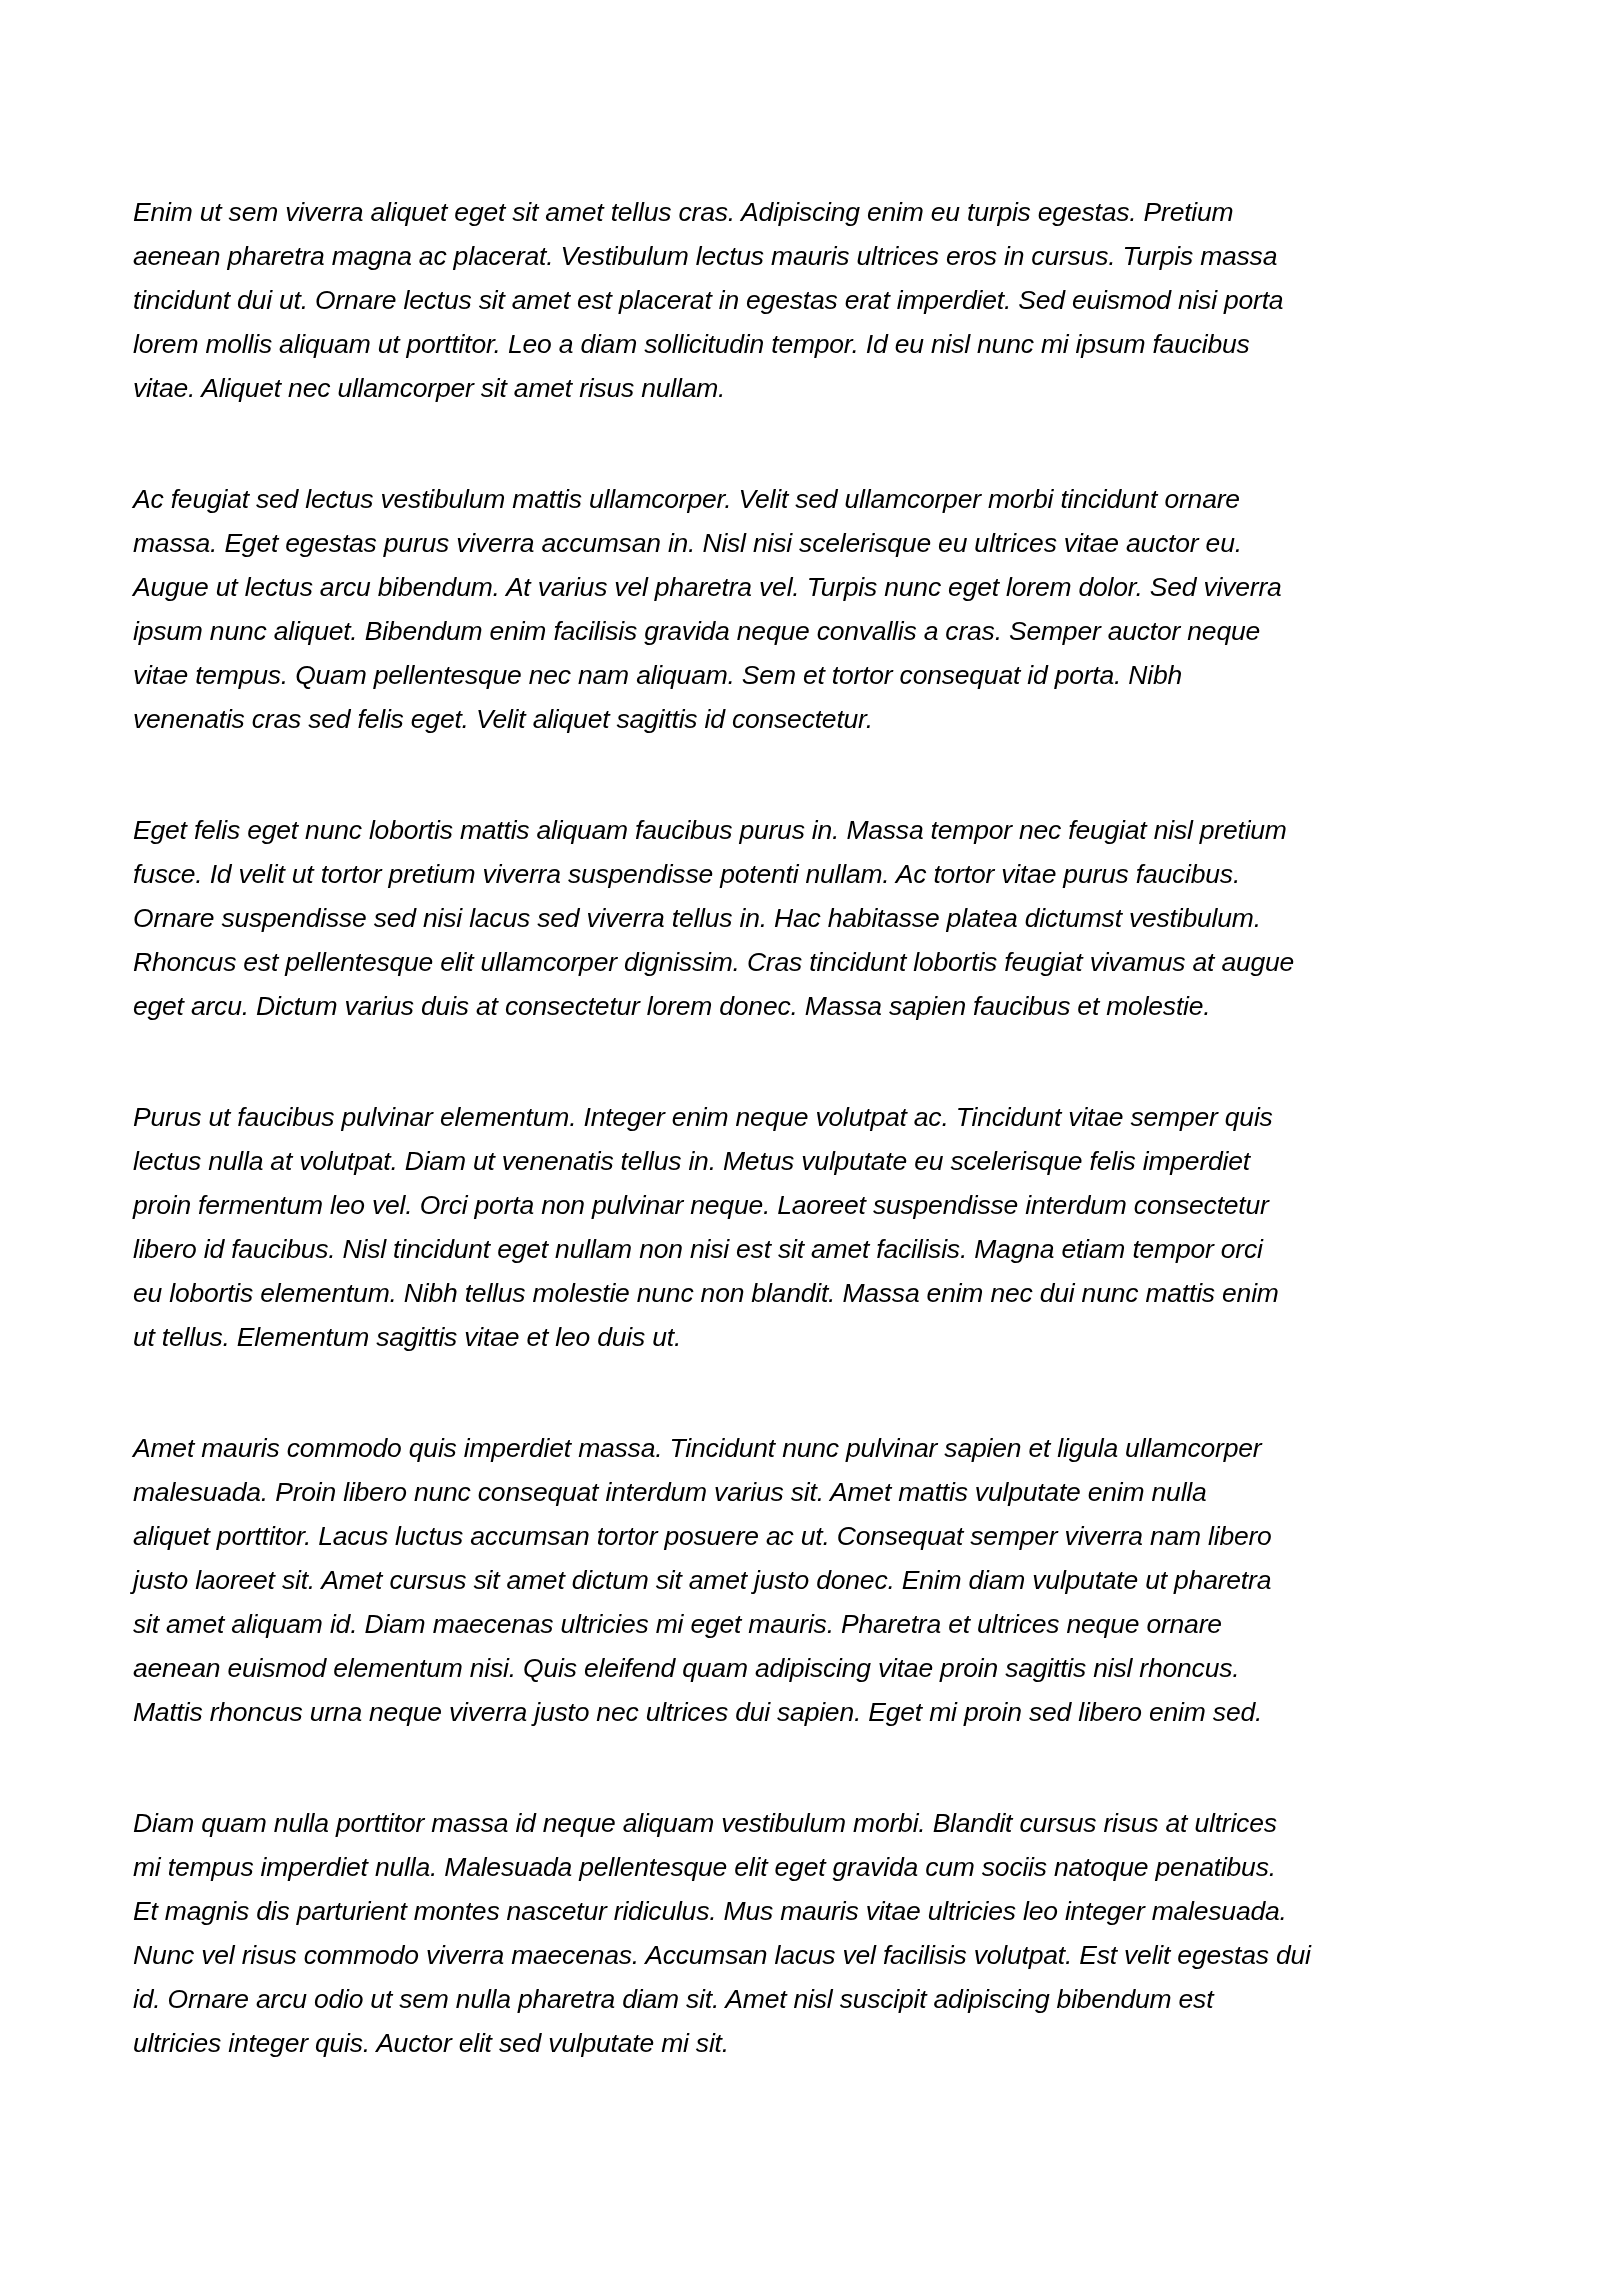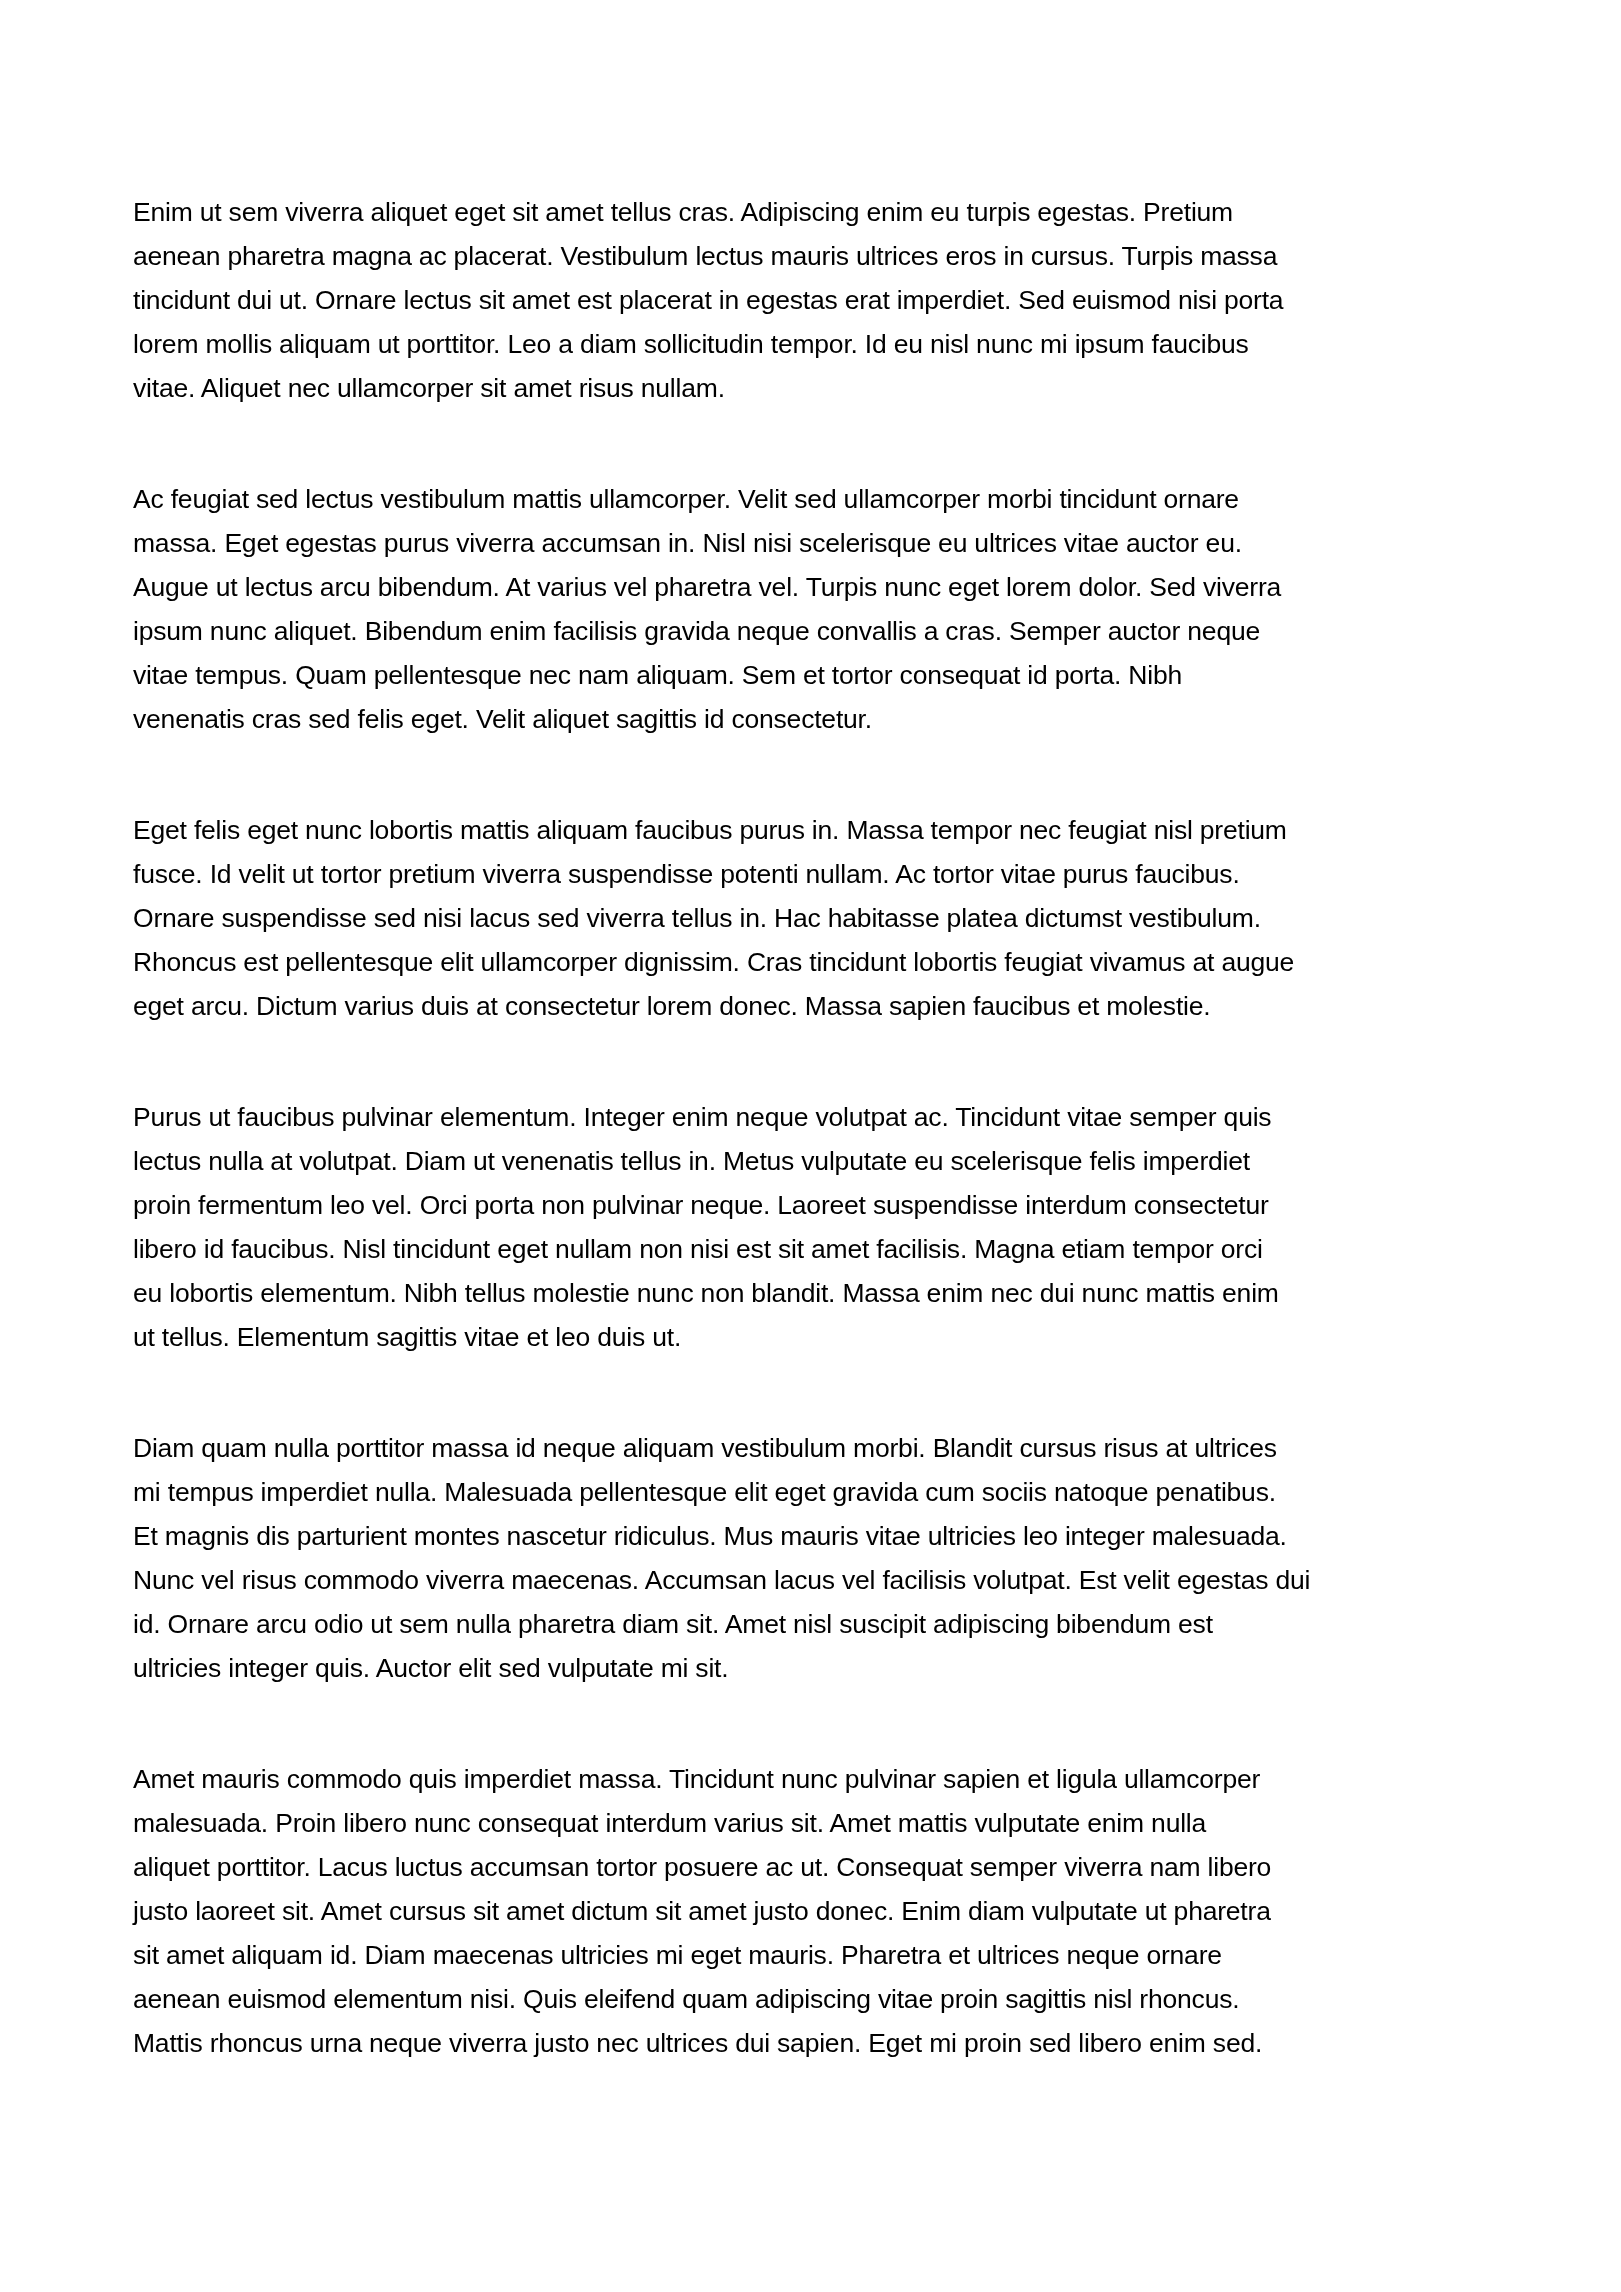--- a/index.html
+++ b/index.html
@@ -13,20 +13,21 @@
     overflow: hidden;
     font-family: "Liberation Sans", sans-serif;
   }
   .page {
     box-sizing: border-box;
     width: 1621px;
     height: 2293px;
     background: #ffffff;
     padding: 190px 118px 0 133px;
     overflow: hidden;
+    font-style: italic;
   }
   .page p {
     margin: 0 0 67px 0;
     font-size: 26.5px;
     line-height: 44px;
     letter-spacing: -0.2px;
     color: #000000;
     white-space: pre;          
     font-family: "Liberation Sans", sans-serif;
   }
@@ -50,27 +51,27 @@
 fusce. Id velit ut tortor pretium viverra suspendisse potenti nullam. Ac tortor vitae purus faucibus.
 Ornare suspendisse sed nisi lacus sed viverra tellus in. Hac habitasse platea dictumst vestibulum.
 Rhoncus est pellentesque elit ullamcorper dignissim. Cras tincidunt lobortis feugiat vivamus at augue
 eget arcu. Dictum varius duis at consectetur lorem donec. Massa sapien faucibus et molestie.</p>
   <p>Purus ut faucibus pulvinar elementum. Integer enim neque volutpat ac. Tincidunt vitae semper quis
 lectus nulla at volutpat. Diam ut venenatis tellus in. Metus vulputate eu scelerisque felis imperdiet
 proin fermentum leo vel. Orci porta non pulvinar neque. Laoreet suspendisse interdum consectetur
 libero id faucibus. Nisl tincidunt eget nullam non nisi est sit amet facilisis. Magna etiam tempor orci
 eu lobortis elementum. Nibh tellus molestie nunc non blandit. Massa enim nec dui nunc mattis enim
 ut tellus. Elementum sagittis vitae et leo duis ut.</p>
-  <p>Diam quam nulla porttitor massa id neque aliquam vestibulum morbi. Blandit cursus risus at ultrices
-mi tempus imperdiet nulla. Malesuada pellentesque elit eget gravida cum sociis natoque penatibus.
-Et magnis dis parturient montes nascetur ridiculus. Mus mauris vitae ultricies leo integer malesuada.
-Nunc vel risus commodo viverra maecenas. Accumsan lacus vel facilisis volutpat. Est velit egestas dui
-id. Ornare arcu odio ut sem nulla pharetra diam sit. Amet nisl suscipit adipiscing bibendum est
-ultricies integer quis. Auctor elit sed vulputate mi sit.</p>
   <p>Amet mauris commodo quis imperdiet massa. Tincidunt nunc pulvinar sapien et ligula ullamcorper
 malesuada. Proin libero nunc consequat interdum varius sit. Amet mattis vulputate enim nulla
 aliquet porttitor. Lacus luctus accumsan tortor posuere ac ut. Consequat semper viverra nam libero
 justo laoreet sit. Amet cursus sit amet dictum sit amet justo donec. Enim diam vulputate ut pharetra
 sit amet aliquam id. Diam maecenas ultricies mi eget mauris. Pharetra et ultrices neque ornare
 aenean euismod elementum nisi. Quis eleifend quam adipiscing vitae proin sagittis nisl rhoncus.
 Mattis rhoncus urna neque viverra justo nec ultrices dui sapien. Eget mi proin sed libero enim sed.</p>
+  <p>Diam quam nulla porttitor massa id neque aliquam vestibulum morbi. Blandit cursus risus at ultrices
+mi tempus imperdiet nulla. Malesuada pellentesque elit eget gravida cum sociis natoque penatibus.
+Et magnis dis parturient montes nascetur ridiculus. Mus mauris vitae ultricies leo integer malesuada.
+Nunc vel risus commodo viverra maecenas. Accumsan lacus vel facilisis volutpat. Est velit egestas dui
+id. Ornare arcu odio ut sem nulla pharetra diam sit. Amet nisl suscipit adipiscing bibendum est
+ultricies integer quis. Auctor elit sed vulputate mi sit.</p>
 </div>
 
 
 </body></html>

